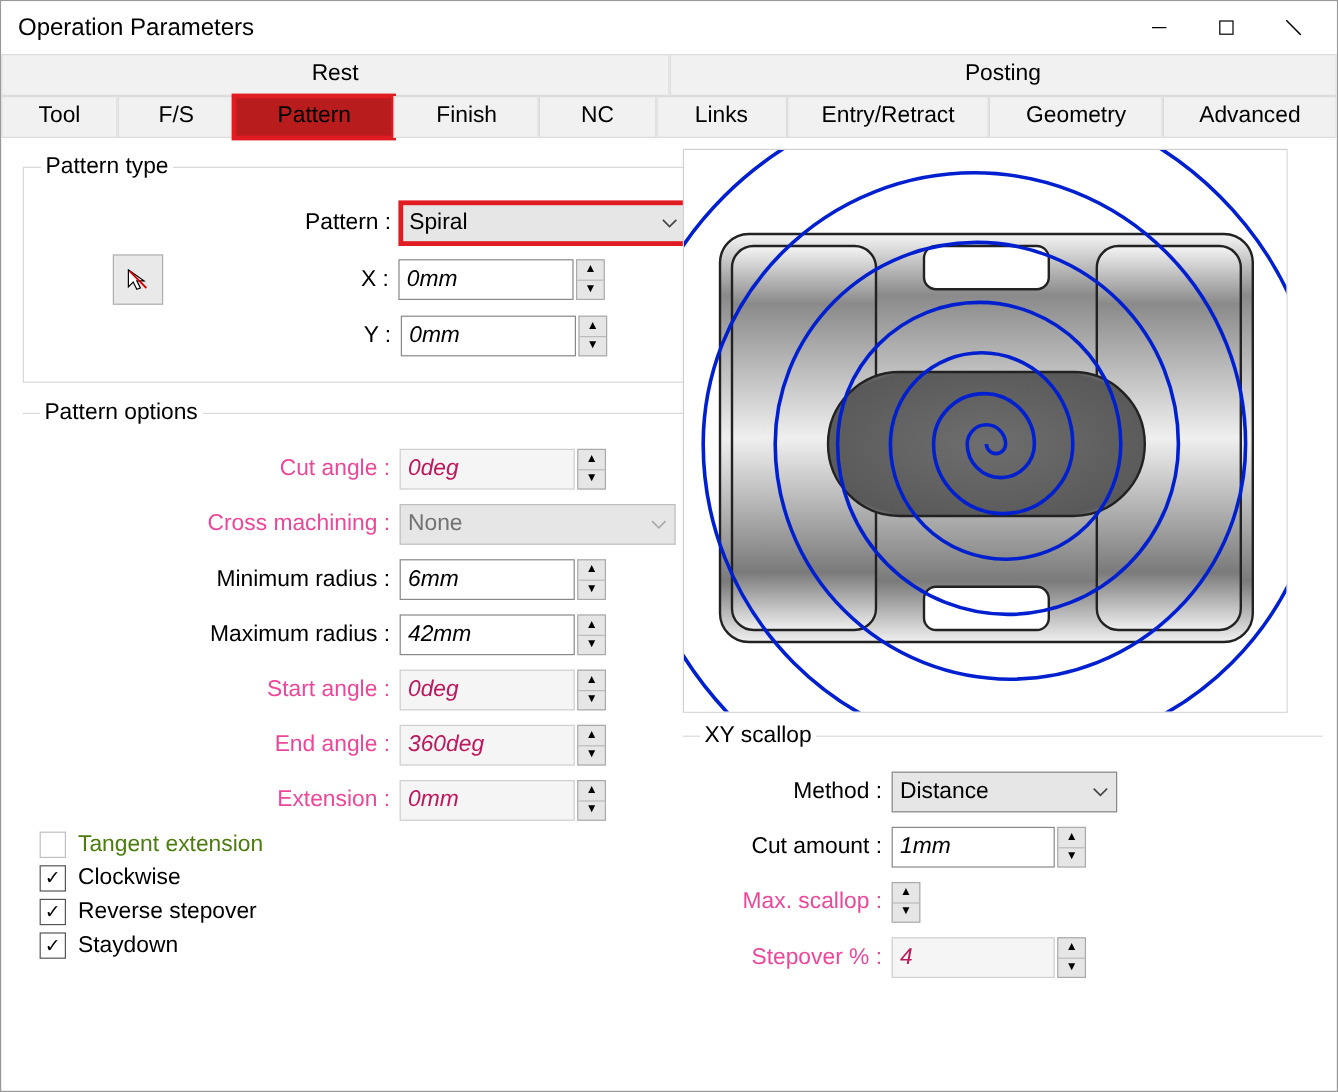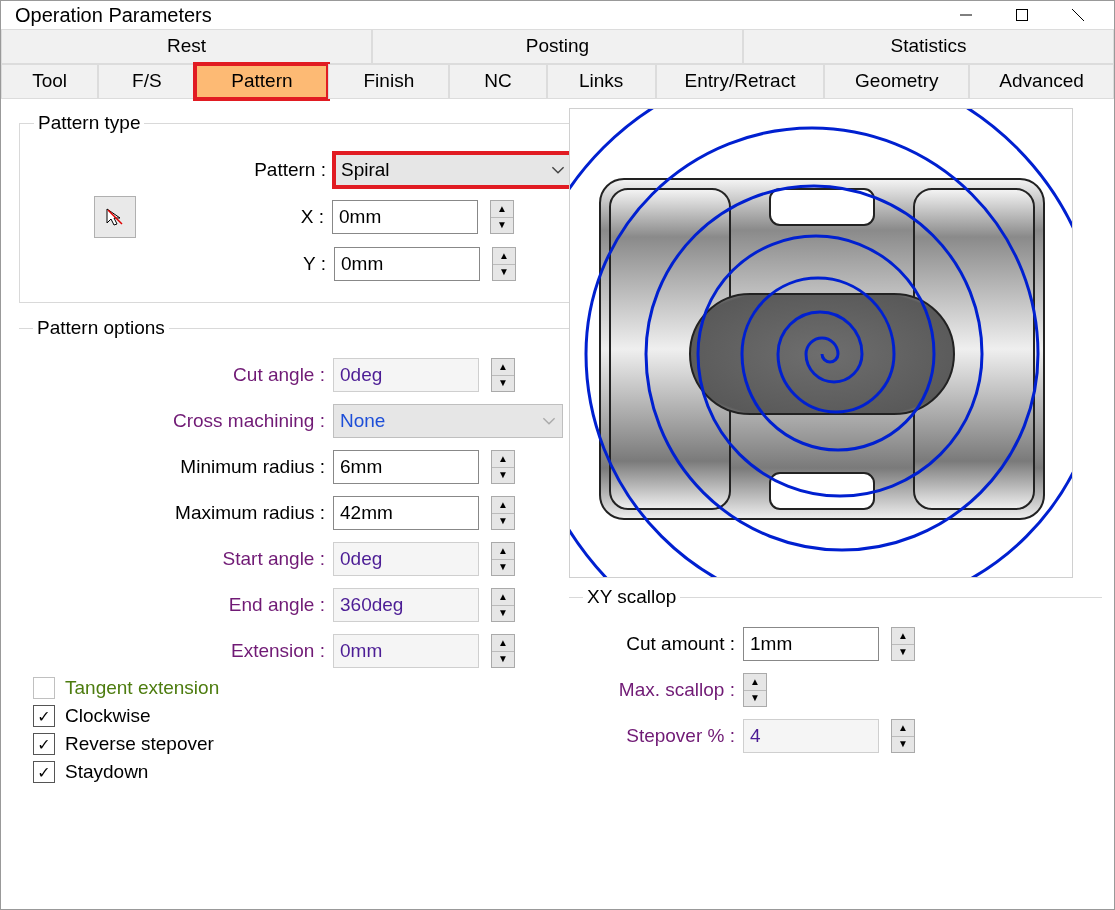--- a/index.html
+++ b/index.html
@@ -10,21 +10,21 @@
     background: #fff;
     color: #000;
     width: 1115px;
     height: 910px;
     overflow: hidden;
     border: 1px solid #999;
   }
   .titlebar {
     display: flex;
     align-items: center;
-    height: 28px;
+    height: 44px;
     padding: 0 8px 0 14px;
     background: #fff;
     font-size: 20px;
   }
   .titlebar .title { flex: 1; }
   .titlebar .wbtn {
     width: 56px; height: 44px;
     display: flex; align-items: center; justify-content: center;
     font-size: 16px;
   }
@@ -40,21 +40,21 @@
   .tabrow .tab {
     flex: 1;
     text-align: center;
     padding: 5px 0 6px 0;
     border: 1px solid #dcdcdc;
     background: #f1f1f1;
     font-size: 19px;
     cursor: default;
   }
   .tabrow .tab.active {
-    background: #fdba74;
+    background: #b91c1c;
     border: 1px solid #ccc;
     border-bottom-color: #fff;
   }
   .hl-red {
     outline: 4px solid #e11b22;
     outline-offset: -2px;
   }
   .content {
     display: flex;
     padding: 8px 12px 0 18px;
@@ -73,42 +73,42 @@
     margin: 6px 0;
     min-height: 40px;
   }
   .row .lbl {
     width: 300px;
     text-align: right;
     padding-right: 8px;
     font-size: 19px;
   }
   .row .lbl.narrow { width: 198px; }
-  .row .lbl.dis { color: #701a75; }
+  .row .lbl.dis { color: #ec4899; }
   .combo, .txt {
     height: 34px;
     border: 1px solid #888;
     background: #fff;
     font-size: 19px;
     padding: 2px 6px;
     display: flex;
     align-items: center;
   }
   .combo {
     width: 230px;
     background: #e6e6e6;
     justify-content: space-between;
     border: 1px solid #888;
   }
-  .combo.dis { color: #1d4ed8; background:#e6e6e6; border-color:#bfbfbf; }
+  .combo.dis { color: #737373; background:#e6e6e6; border-color:#bfbfbf; }
   .combo .chev {
     width: 14px; height: 14px;
   }
-  .txt { width: 146px; margin-right: 12px; }
-  .txt.dis { color: #4c1d95; background:#f5f5f5; border-color:#cfcfcf; }
+  .txt { width: 146px; margin-right: 2px; font-style: italic; }
+  .txt.dis { color: #be185d; background:#f5f5f5; border-color:#cfcfcf; }
   .spin {
     width: 24px; height: 34px;
     display: flex; flex-direction: column;
     background: #e6e6e6;
     border: 1px solid #aaa;
   }
   .spin .half {
     flex:1; display:flex; align-items:center; justify-content:center;
     font-size: 10px; line-height: 1;
   }
@@ -166,21 +166,20 @@
         <line x1="2" y2="14" x2="14" y1="2" stroke-width="1"></line>
         <line x1="2" y1="2" x2="14" y2="14" stroke-width="1"></line>
       </svg>
   </div>
 </div>
 
 <div class="tabsarea">
   <div class="tabrow">
     <div class="tab">Rest</div>
     <div class="tab">Posting</div>
-    <div class="tab">Statistics</div>
   </div>
   <div class="tabrow">
     <div class="tab" style="flex:0.8">Tool</div>
     <div class="tab" style="flex:0.8">F/S</div>
     <div class="tab active hl-red" style="flex:1.1">Pattern</div>
     <div class="tab" style="flex:1">Finish</div>
     <div class="tab" style="flex:0.8">NC</div>
     <div class="tab" style="flex:0.9">Links</div>
     <div class="tab" style="flex:1.4">Entry/Retract</div>
     <div class="tab" style="flex:1.2">Geometry</div>
@@ -360,20 +359,29 @@
             a292 292 0 1 0 -584 0
             a328 328 0 1 0 656 0
             a366 366 0 1 0 -732 0"></path>
         </g>
       </svg>
     </div>
 
     <fieldset style="border-left:none;border-right:none;border-bottom:none;">
       <legend>XY scallop</legend>
       <div class="row">
+        <div class="lbl">Method :</div>
+        <div class="combo">
+          <span>Distance</span>
+          <svg class="chev" viewBox="0 0 10 10">
+              <polyline points="1,3 5,7 9,3" fill="none" stroke="#444" stroke-width="1"></polyline>
+            </svg>
+        </div>
+      </div>
+      <div class="row">
         <div class="lbl">Cut amount :</div>
         <div class="txt">1mm</div>
         <div class="spin">
             <div class="half">▲</div>
             <div class="half">▼</div>
           </div>
       </div>
       <div class="row">
         <div class="lbl dis">Max. scallop  :</div>
         <div class="spin">

